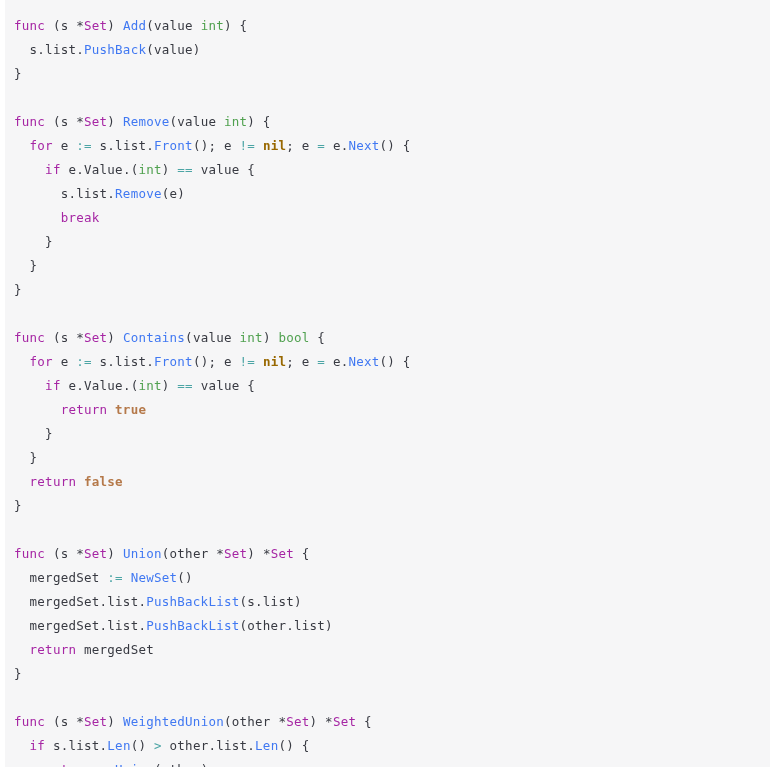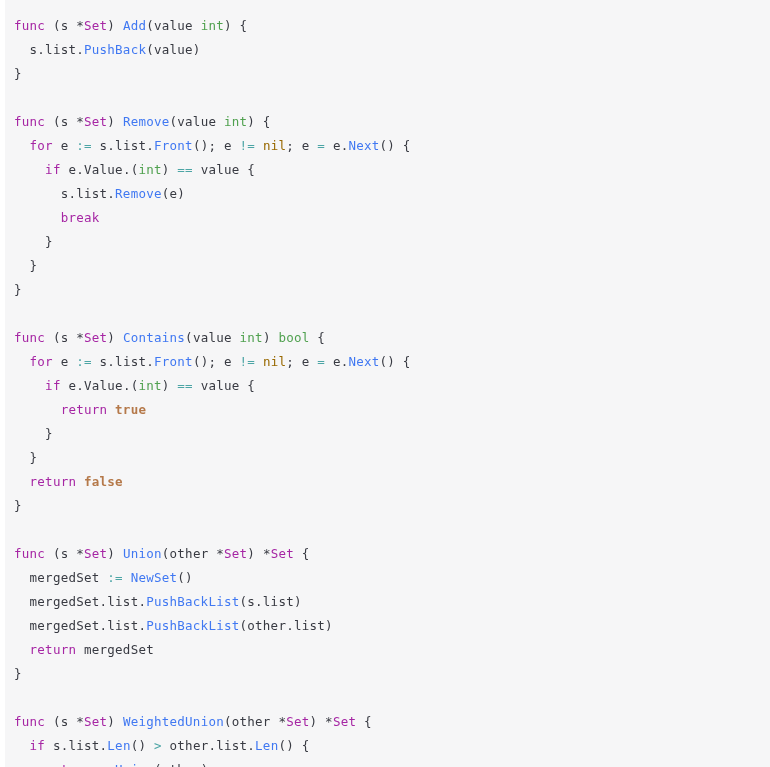--- a/index.html
+++ b/index.html
@@ -42,21 +42,21 @@
     color: #383a42;
     letter-spacing: 0.02em;
     font-family: "DejaVu Sans Mono", "Liberation Mono", monospace;
   }
 
   
   .tok-kw   { color: #a626a4; }   
   .tok-type { color: #a626a4; }   
   .tok-fn   { color: #4078f2; }   
   .tok-btin { color: #50a14f; }   
-  .tok-nil  { color: #986801; }   
+  .tok-nil  { color: #986801; font-weight: bold; }   
   .tok-bool { color: #b5794a; font-weight: bold; }   
   .tok-op   { color: #4ca5a5; }   
   .tok-pn   { color: #383a42; }   
 </style>
 </head>
 <body>
 
 <div id="code-viewer">
   <pre id="code-block"><div class="code-line"><span class="tok-kw">func</span><span class="tok-pn"> (s </span><span class="tok-pn">*</span><span class="tok-type">Set</span><span class="tok-pn">) </span><span class="tok-fn">Add</span><span class="tok-pn">(value </span><span class="tok-btin">int</span><span class="tok-pn">) {</span></div><div class="code-line"><span class="tok-pn">  s.list.</span><span class="tok-fn">PushBack</span><span class="tok-pn">(value)</span></div><div class="code-line"><span class="tok-pn">}</span></div><div class="code-line">&nbsp;</div><div class="code-line"><span class="tok-kw">func</span><span class="tok-pn"> (s </span><span class="tok-pn">*</span><span class="tok-type">Set</span><span class="tok-pn">) </span><span class="tok-fn">Remove</span><span class="tok-pn">(value </span><span class="tok-btin">int</span><span class="tok-pn">) {</span></div><div class="code-line"><span class="tok-pn">  </span><span class="tok-kw">for</span><span class="tok-pn"> e </span><span class="tok-op">:=</span><span class="tok-pn"> s.list.</span><span class="tok-fn">Front</span><span class="tok-pn">(); e </span><span class="tok-op">!=</span><span class="tok-pn"> </span><span class="tok-nil">nil</span><span class="tok-pn">; e </span><span class="tok-op">=</span><span class="tok-pn"> e.</span><span class="tok-fn">Next</span><span class="tok-pn">() {</span></div><div class="code-line"><span class="tok-pn">    </span><span class="tok-kw">if</span><span class="tok-pn"> e.Value.(</span><span class="tok-btin">int</span><span class="tok-pn">) </span><span class="tok-op">==</span><span class="tok-pn"> value {</span></div><div class="code-line"><span class="tok-pn">      s.list.</span><span class="tok-fn">Remove</span><span class="tok-pn">(e)</span></div><div class="code-line"><span class="tok-pn">      </span><span class="tok-kw">break</span></div><div class="code-line"><span class="tok-pn">    }</span></div><div class="code-line"><span class="tok-pn">  }</span></div><div class="code-line"><span class="tok-pn">}</span></div><div class="code-line">&nbsp;</div><div class="code-line"><span class="tok-kw">func</span><span class="tok-pn"> (s </span><span class="tok-pn">*</span><span class="tok-type">Set</span><span class="tok-pn">) </span><span class="tok-fn">Contains</span><span class="tok-pn">(value </span><span class="tok-btin">int</span><span class="tok-pn">) </span><span class="tok-btin">bool</span><span class="tok-pn"> {</span></div><div class="code-line"><span class="tok-pn">  </span><span class="tok-kw">for</span><span class="tok-pn"> e </span><span class="tok-op">:=</span><span class="tok-pn"> s.list.</span><span class="tok-fn">Front</span><span class="tok-pn">(); e </span><span class="tok-op">!=</span><span class="tok-pn"> </span><span class="tok-nil">nil</span><span class="tok-pn">; e </span><span class="tok-op">=</span><span class="tok-pn"> e.</span><span class="tok-fn">Next</span><span class="tok-pn">() {</span></div><div class="code-line"><span class="tok-pn">    </span><span class="tok-kw">if</span><span class="tok-pn"> e.Value.(</span><span class="tok-btin">int</span><span class="tok-pn">) </span><span class="tok-op">==</span><span class="tok-pn"> value {</span></div><div class="code-line"><span class="tok-pn">      </span><span class="tok-kw">return</span><span class="tok-pn"> </span><span class="tok-bool">true</span></div><div class="code-line"><span class="tok-pn">    }</span></div><div class="code-line"><span class="tok-pn">  }</span></div><div class="code-line"><span class="tok-pn">  </span><span class="tok-kw">return</span><span class="tok-pn"> </span><span class="tok-bool">false</span></div><div class="code-line"><span class="tok-pn">}</span></div><div class="code-line">&nbsp;</div><div class="code-line"><span class="tok-kw">func</span><span class="tok-pn"> (s </span><span class="tok-pn">*</span><span class="tok-type">Set</span><span class="tok-pn">) </span><span class="tok-fn">Union</span><span class="tok-pn">(other </span><span class="tok-pn">*</span><span class="tok-type">Set</span><span class="tok-pn">) </span><span class="tok-pn">*</span><span class="tok-type">Set</span><span class="tok-pn"> {</span></div><div class="code-line"><span class="tok-pn">  mergedSet </span><span class="tok-op">:=</span><span class="tok-pn"> </span><span class="tok-fn">NewSet</span><span class="tok-pn">()</span></div><div class="code-line"><span class="tok-pn">  mergedSet.list.</span><span class="tok-fn">PushBackList</span><span class="tok-pn">(s.list)</span></div><div class="code-line"><span class="tok-pn">  mergedSet.list.</span><span class="tok-fn">PushBackList</span><span class="tok-pn">(other.list)</span></div><div class="code-line"><span class="tok-pn">  </span><span class="tok-kw">return</span><span class="tok-pn"> mergedSet</span></div><div class="code-line"><span class="tok-pn">}</span></div><div class="code-line">&nbsp;</div><div class="code-line"><span class="tok-kw">func</span><span class="tok-pn"> (s </span><span class="tok-pn">*</span><span class="tok-type">Set</span><span class="tok-pn">) </span><span class="tok-fn">WeightedUnion</span><span class="tok-pn">(other </span><span class="tok-pn">*</span><span class="tok-type">Set</span><span class="tok-pn">) </span><span class="tok-pn">*</span><span class="tok-type">Set</span><span class="tok-pn"> {</span></div><div class="code-line"><span class="tok-pn">  </span><span class="tok-kw">if</span><span class="tok-pn"> s.list.</span><span class="tok-fn">Len</span><span class="tok-pn">() </span><span class="tok-op">&gt;</span><span class="tok-pn"> other.list.</span><span class="tok-fn">Len</span><span class="tok-pn">() {</span></div><div class="code-line"><span class="tok-pn">    </span><span class="tok-kw">return</span><span class="tok-pn"> s.</span><span class="tok-fn">Union</span><span class="tok-pn">(other)</span></div></pre>
 </div>

